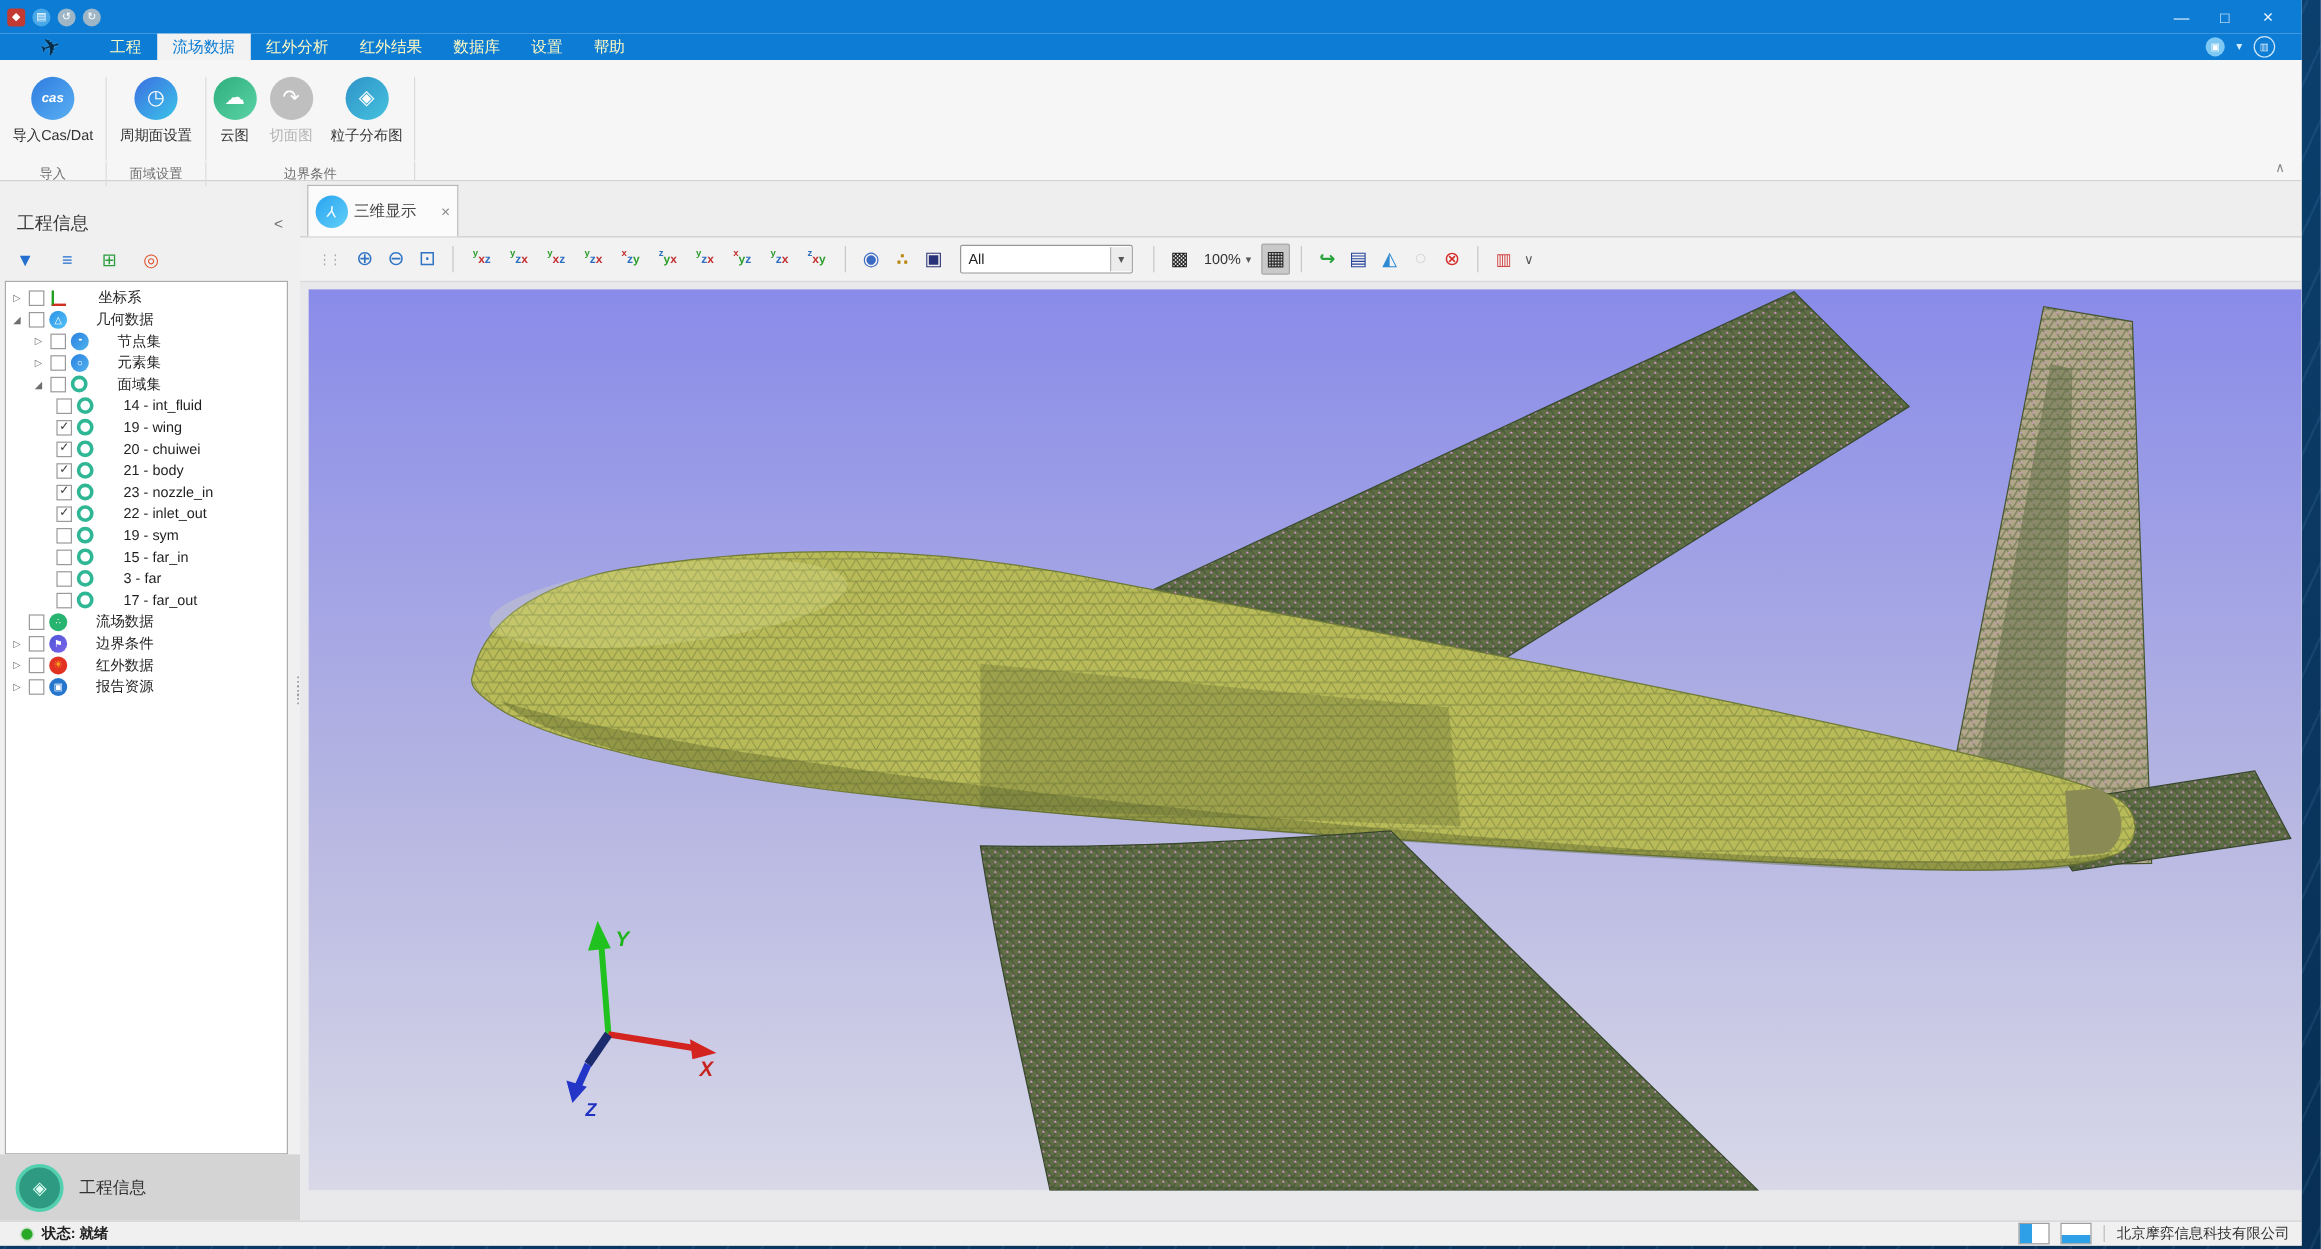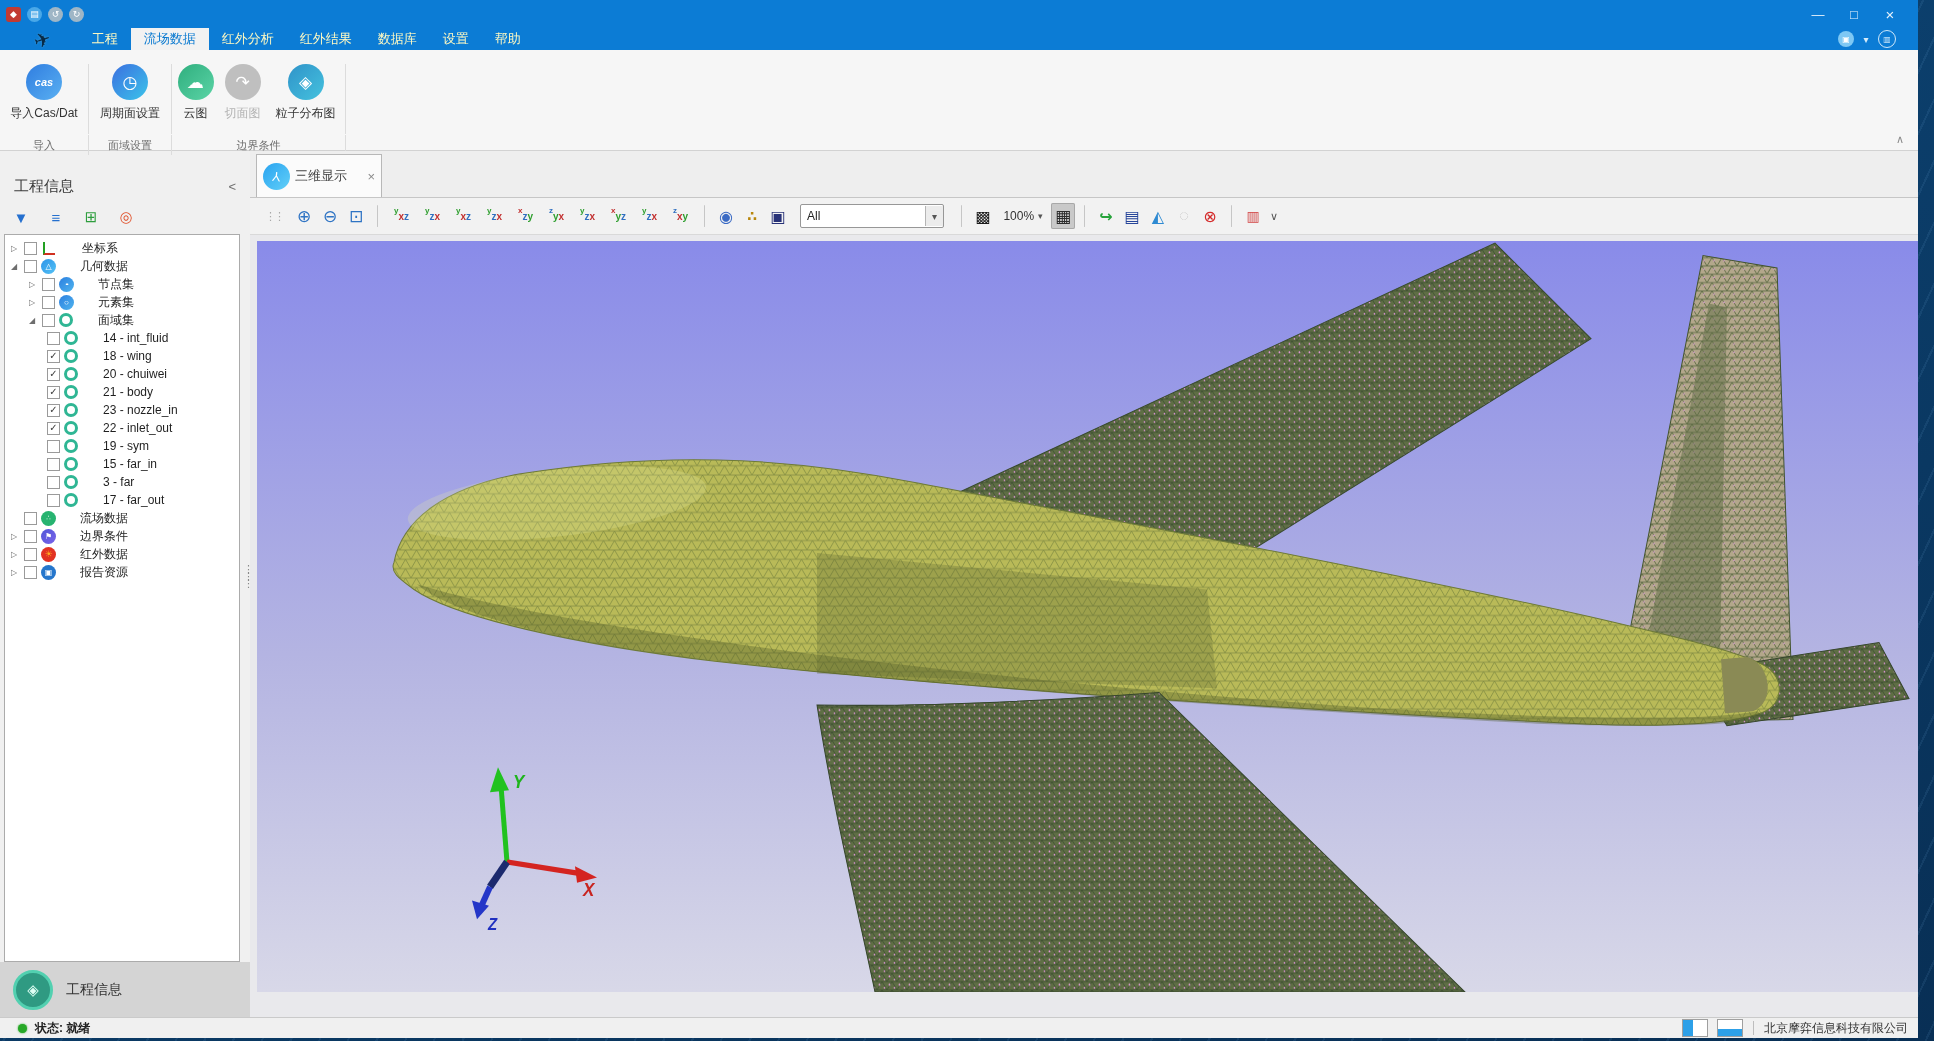--- a/index.html
+++ b/index.html
@@ -332,21 +332,21 @@
 
             <span class="tchk"></span>
             <span class="ticon" data-ticon="face"></span>
             <span class="tlabel">14 - int_fluid</span>
           </div>
 
           <div class="trow lvl2 noexp">
 
             <span class="tchk">✓</span>
             <span class="ticon" data-ticon="face"></span>
-            <span class="tlabel">18 - wing</span>
+            <span class="tlabel">19 - wing</span>
           </div>
 
           <div class="trow lvl2 noexp">
 
             <span class="tchk">✓</span>
             <span class="ticon" data-ticon="face"></span>
             <span class="tlabel">20 - chuiwei</span>
           </div>
 
           <div class="trow lvl2 noexp">

